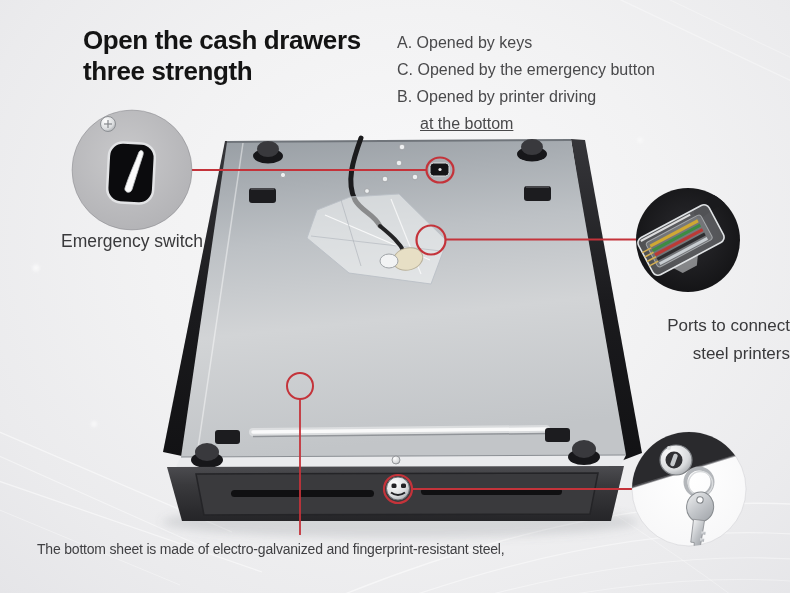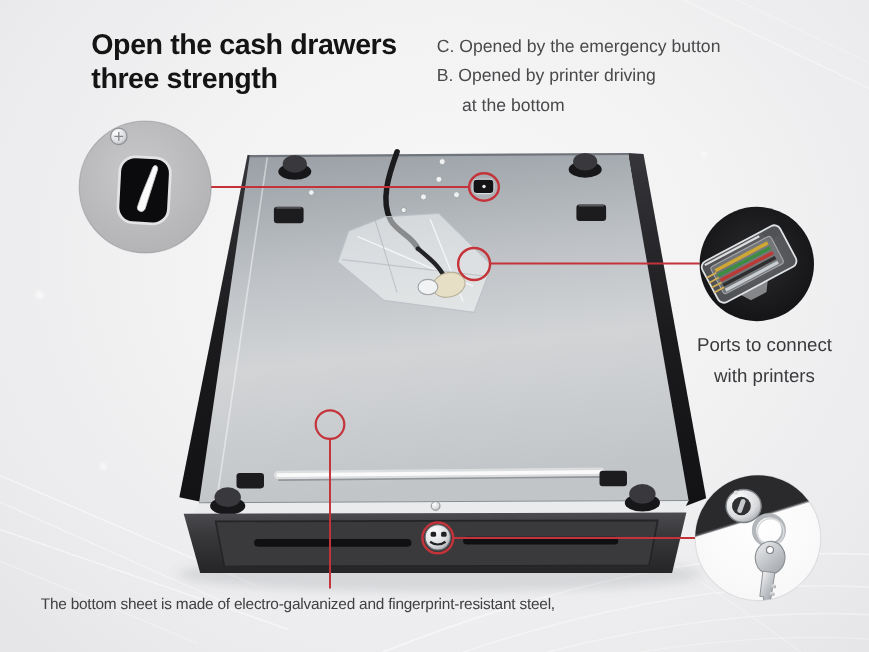--- a/index.html
+++ b/index.html
@@ -8,24 +8,24 @@
     background:radial-gradient(ellipse at 52% 40%, #f9f9fa 0%, #f2f2f3 45%, #ebebed 78%, #e5e5e8 100%);
     font-family:"Liberation Sans","DejaVu Sans",sans-serif;
   }
   .stage svg{position:absolute;left:0;top:0;}
   .txt{position:absolute;white-space:nowrap;}
   .title{
     left:83px;top:25px;font-size:26px;font-weight:bold;color:#141414;
     line-height:31px;letter-spacing:-0.4px;
   }
   .options{left:397px;top:29px;font-size:16px;color:#49494b;line-height:27px;}
-  .options .indent{padding-left:23px;}
+  .options .indent{padding-left:23px;text-decoration:underline;}
   .lbl{color:#39393b;font-size:17.5px;}
   .lbl-emergency{left:40px;top:231px;width:184px;text-align:center;}
-  .lbl-ports{left:600px;top:300px;width:190px;text-align:center;font-size:17px;line-height:27.5px;}
+  .lbl-ports{left:600px;top:312px;width:190px;text-align:right;font-size:17px;line-height:27.5px;}
   .footer{left:37px;top:535px;font-size:14px;color:#404043;line-height:28.5px;letter-spacing:-0.2px;}
 </style>
 </head>
 <body>
 
 <div class="stage">
 
   <svg width="790" height="593" viewBox="0 0 790 593">
     <defs>
       <linearGradient id="plateGrad" x1="0" y1="0" x2="0.15" y2="1">
@@ -253,28 +253,30 @@
       </g>
     </g>
   </svg>
 
   <div class="txt title">
     <div>Open the cash drawers</div>
     <div>three strength</div>
   </div>
 
   <div class="txt options">
+    <div>A. Opened by keys</div>
     <div>C. Opened by the emergency button</div>
     <div>B. Opened by printer driving</div>
     <div class="indent">at the bottom</div>
   </div>
 
+  <div class="txt lbl lbl-emergency">Emergency switch</div>
 
   <div class="txt lbl lbl-ports">
     <div>Ports to connect</div>
-    <div>with printers</div>
+    <div>steel printers</div>
   </div>
 
   <div class="txt footer">
     <div>The bottom sheet is made of electro-galvanized and fingerprint-resistant steel,</div>
   </div>
 
 </div>
 
 </body></html>

